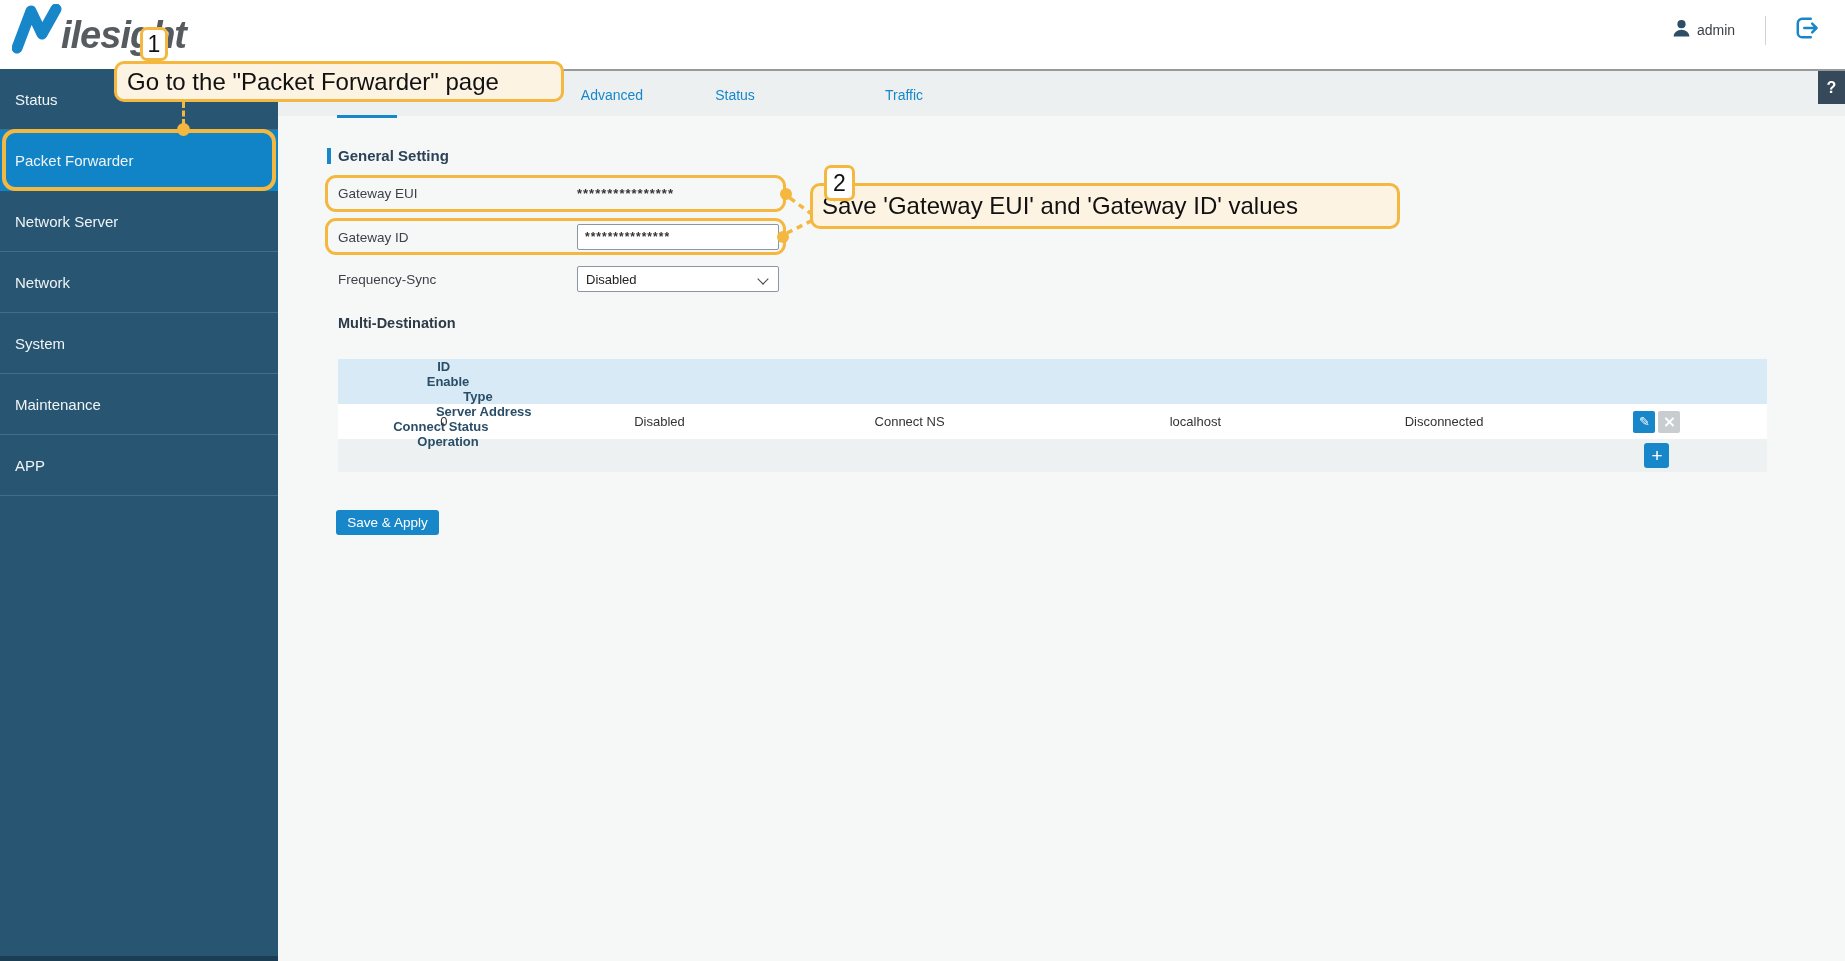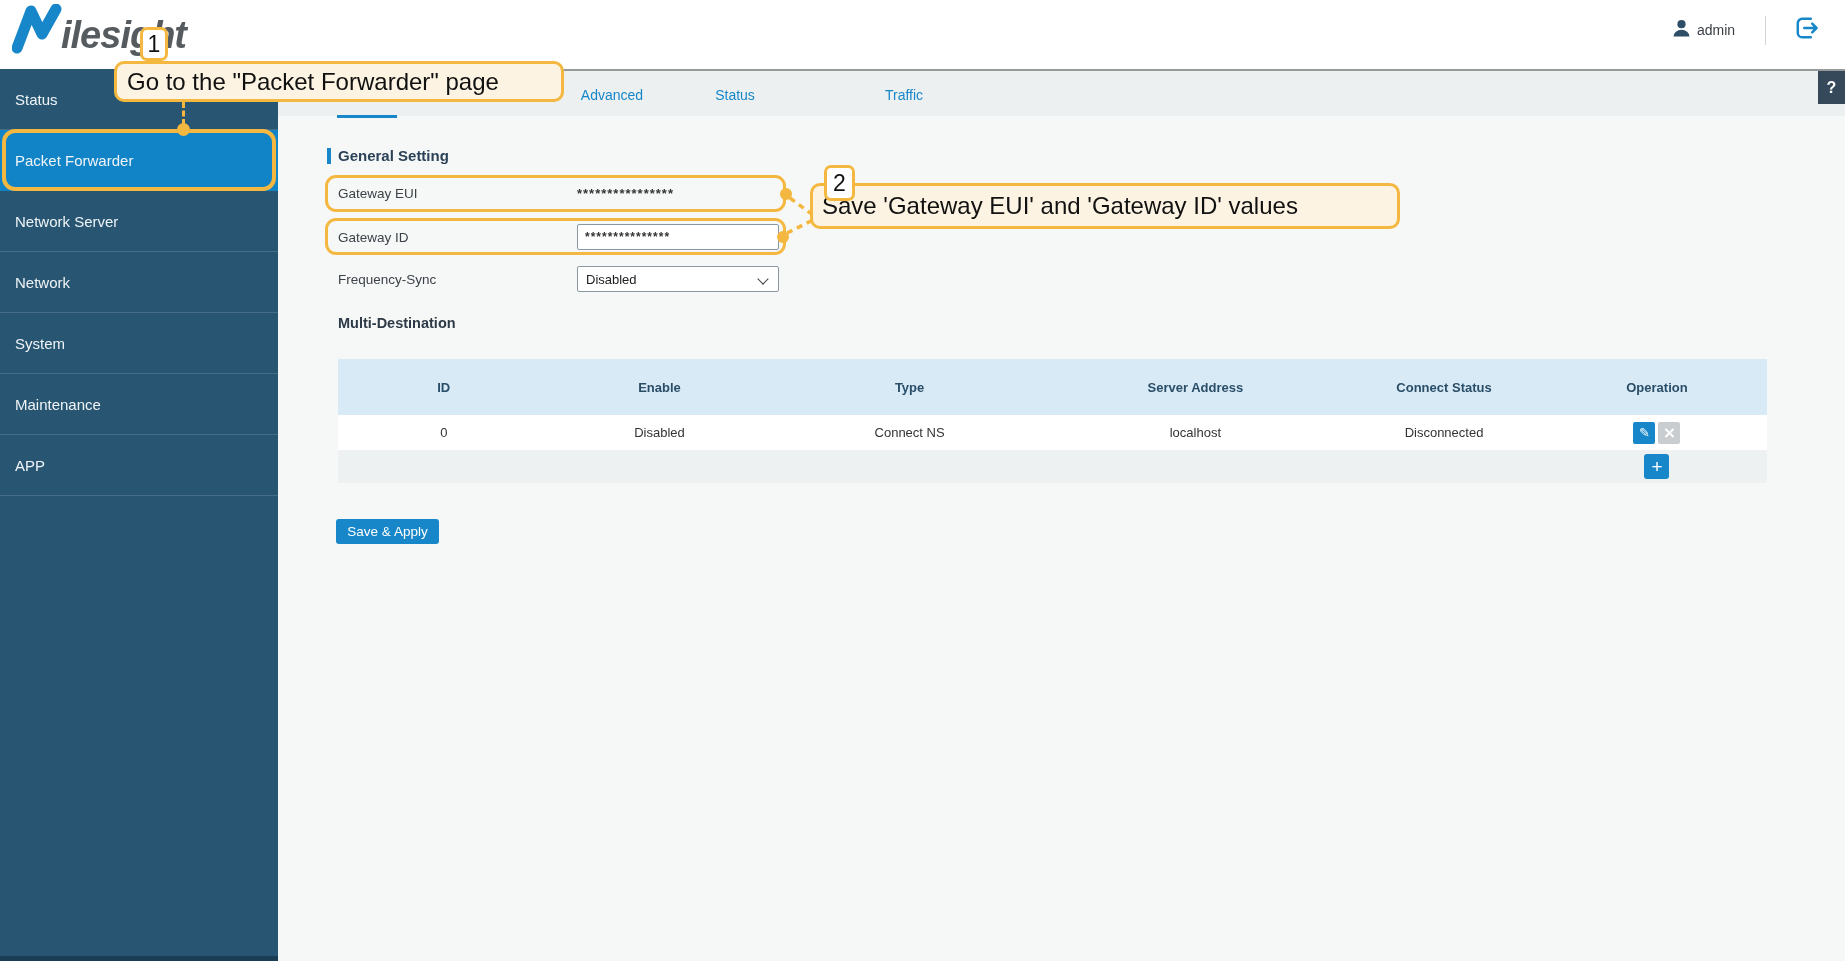--- a/index.html
+++ b/index.html
@@ -45,35 +45,35 @@
   .fake-select { position:relative; width:202px; height:26px; border:1px solid #8A97A0; border-radius:2px;
                  background:#ffffff; display:flex; align-items:center; padding-left:8px; font-size:13px; color:#222; cursor:pointer; }
   .chevron { position:absolute; right:11px; top:8px; width:8px; height:8px; border-right:1.7px solid #444;
              border-bottom:1.7px solid #444; transform:rotate(45deg); }
 
   .subsection-title { position:absolute; left:60px; top:246px; font-size:14.5px; font-weight:bold; color:#2E3A46; }
 
   
   #table { position:absolute; left:60px; top:290px; width:1429px; }
   .t-row { display:flex; width:100%; }
-  .t-head { height:56px; background:#D8EAF6; }
+  .t-head { height:45px; background:#D8EAF6;flex-direction:column; }
   .t-body { height:35px; background:#ffffff; }
   .t-add { height:33px; background:#EEF1F2; }
   .t-cell { display:flex; align-items:center; justify-content:center; font-size:13px; color:#333333; }
   .t-head .t-cell { font-weight:bold; color:#2A4E68; font-size:13px; }
   .c0{width:14.8%} .c1{width:15.4%} .c2{width:19.6%} .c3{width:20.4%} .c4{width:14.4%} .c5{width:15.4%}
   .op-group { display:flex; gap:3px; }
   .op-btn { width:22px; height:22px; border:none; border-radius:2px; display:flex; align-items:center;
             justify-content:center; color:#ffffff; cursor:pointer; font-family:"DejaVu Sans", sans-serif; }
   .op-edit { background:#1787C9; font-size:13px; }
   .op-del  { background:#C9CDD0; font-size:16px; font-weight:bold; }
   .op-add  { width:25px; height:25px; background:#1787C9; border:none; border-radius:3px; color:#ffffff;
              font-size:19px; line-height:1; display:flex; align-items:center; justify-content:center; cursor:pointer; }
 
-  .save-btn { position:absolute; left:58px; top:450px; width:103px; height:25px; background:#1787C9; color:#ffffff;
+  .save-btn { position:absolute; left:58px; top:441px; width:103px; height:25px; background:#1787C9; color:#ffffff;
               border:none; border-radius:3px; font-size:13.5px; font-family:"Liberation Sans", sans-serif; cursor:pointer; }
 
   
   .ann { position:absolute; z-index:60; }
   .ann-outline { border:4px solid #F4B73F; border-radius:13px; background:transparent; }
   .ann-outline-thin { border:3px solid #F4B73F; border-radius:11px; background:transparent; }
   .ann-box { background:#FCF3E2; border:3px solid #F4B73F; border-radius:10px; display:flex; align-items:center;
              font-size:24px; color:#111111; z-index:62; }
   .ann-badge { background:#ffffff; border:3px solid #F4B73F; border-radius:7px; display:flex; align-items:center;
                justify-content:center; font-size:23px; color:#111111; z-index:63; }

